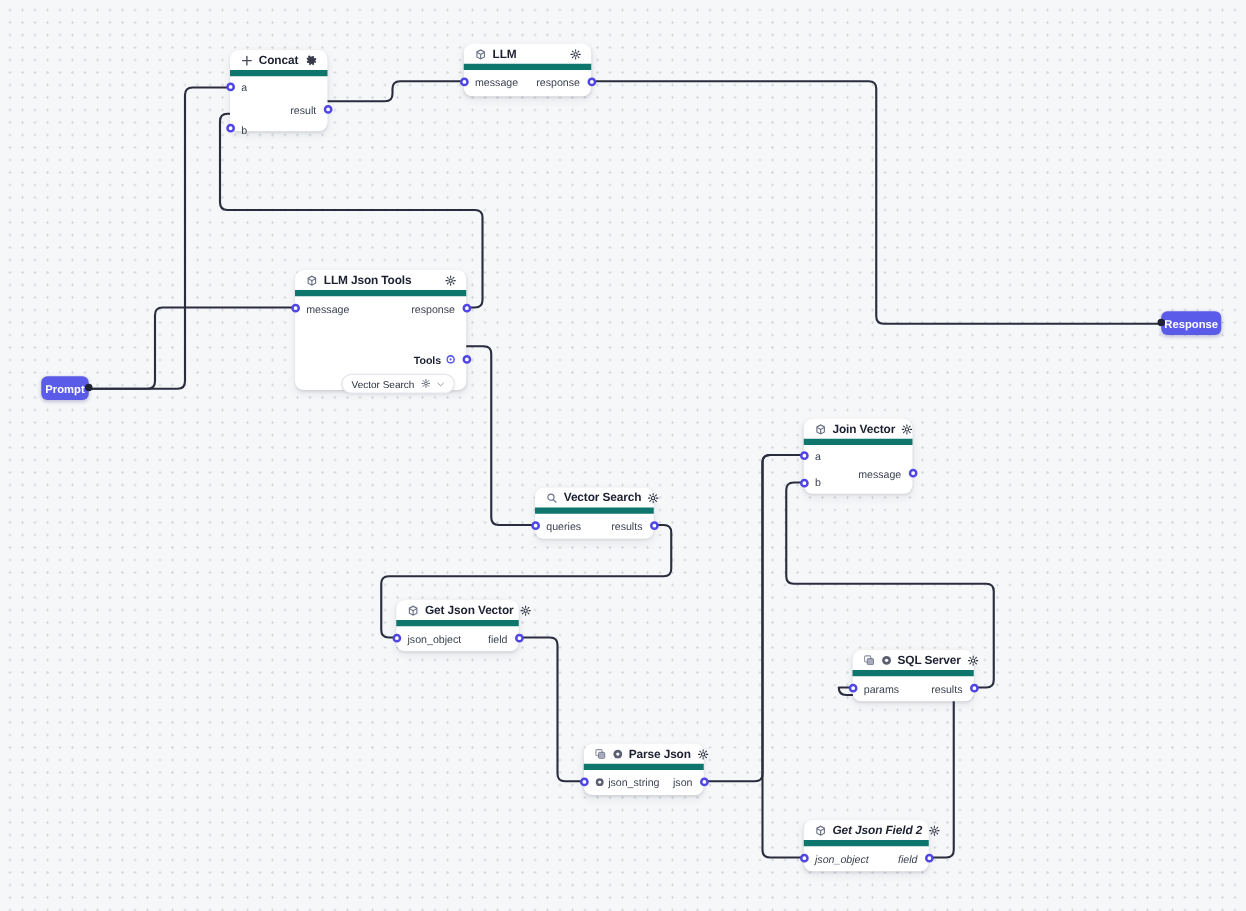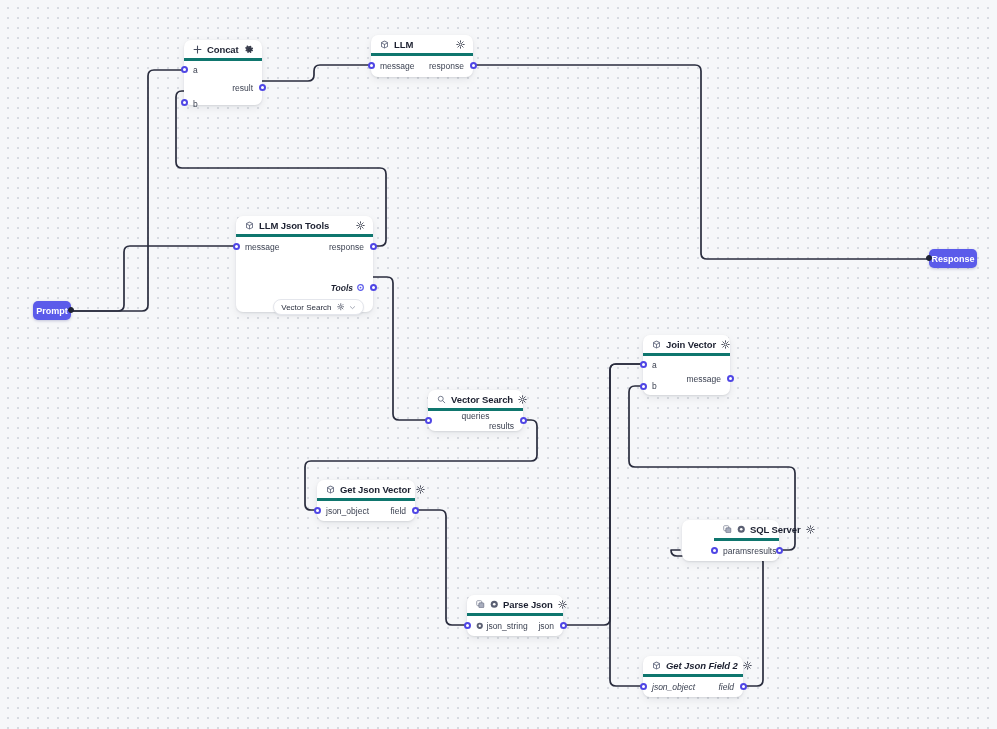--- a/index.html
+++ b/index.html
@@ -23,21 +23,21 @@
     background:#ffffff;
     border-radius:7px;
     box-shadow:0 1px 2px rgba(20,22,40,.10),0 3px 8px rgba(20,22,40,.07);
     box-sizing:border-box;
   }
   .node-head{
     display:flex;align-items:center;
     height:21px;
     padding:0 8px 0 9px;
     gap:5px;
-    border-bottom:3px solid #0f766e;
+    border-bottom:5px solid #0f766e;
     box-sizing:border-box;
   }
   .node-title{
     font-size:9.5px;font-weight:bold;color:#1c2030;
     letter-spacing:-.1px;white-space:nowrap;
     flex:1;
   }
   .gear{margin-left:auto;flex:0 0 auto;line-height:0;}
   .hicon{flex:0 0 auto;line-height:0;display:inline-flex;}
 
@@ -208,21 +208,21 @@
           </svg>
       </span>
     </div>
     <div class="node-body">
       <div class="row" style="height:20px;">
         <span class="port in" style="top:6px;"></span>
         <span class="port-label">message</span>
         <span class="port out" style="top:6px;"></span>
         <span class="port-label out">response</span>
       </div>
-      <div class="tools-row" style="margin-top:22px;font-style:italic;">
+      <div class="tools-row" style="margin-top:22px;">
         <span class="tools-label">Tools</span>
         <span class="port out" style="top:5px;right:-3.5px;"></span>
         <span class="hicon">
           <svg width="7" height="7" viewBox="0 0 8 8">
               <circle cx="4" cy="4" r="3.2" fill="none" stroke="#5b5bea" stroke-width="1.4"></circle>
               <circle cx="4" cy="4" r="1" fill="#5b5bea"></circle>
             </svg>
         </span>
       </div>
       <div class="tool-chip-wrap">
@@ -254,21 +254,21 @@
       </span>
       <span class="node-title">Vector Search</span>
       <span class="gear">
         <svg width="9" height="9" viewBox="0 0 16 16">
             <circle cx="8" cy="8" r="2.4" fill="none" stroke="#2b3040" stroke-width="1.5"></circle>
             <path d="M8 1.4v2M8 12.6v2M14.6 8h-2M3.4 8h-2M12.7 3.3l-1.4 1.4M4.7 11.3l-1.4 1.4M12.7 12.7l-1.4-1.4M4.7 4.7L3.3 3.3" stroke="#2b3040" stroke-width="1.5" stroke-linecap="round"></path>
           </svg>
       </span>
     </div>
     <div class="node-body">
-      <div class="row" style="height:20px;flex-direction:column;">
+      <div class="row" style="height:20px;">
         <span class="port in" style="top:6px;"></span>
         <span class="port-label">queries</span>
         <span class="port out" style="top:6px;"></span>
         <span class="port-label out">results</span>
       </div>
     </div>
   </div>
 
   <div class="node" style="left:317px;top:480px;width:98px;height:41px;">
     <div class="node-head">
@@ -357,21 +357,21 @@
         <span class="port out" style="top:2px;"></span>
         <span class="port-label out">message</span>
       </div>
       <div class="row" style="height:11px;">
         <span class="port in" style="top:-1px;"></span>
         <span class="port-label" style="position:relative;top:-4px;">b</span>
       </div>
     </div>
   </div>
 
-  <div class="node" style="left:682px;top:520px;width:97px;height:41px;padding-left:32px;">
+  <div class="node" style="left:682px;top:520px;width:97px;height:41px;">
     <div class="node-head">
       <span class="hicon">
         <svg width="8.5" height="8.5" viewBox="0 0 12 12">
             <rect x="1" y="1" width="7" height="7" rx="1.3" fill="none" stroke="#8b90a0" stroke-width="1.2"></rect>
             <rect x="4" y="4" width="7" height="7" rx="1.3" fill="#a8adbd" stroke="#6a7085" stroke-width="1"></rect>
           </svg>
       </span>
       <span class="hicon">
         <svg width="8.5" height="8.5" viewBox="0 0 12 12">
             <circle cx="6" cy="6" r="5" fill="#5a5f72"></circle>

